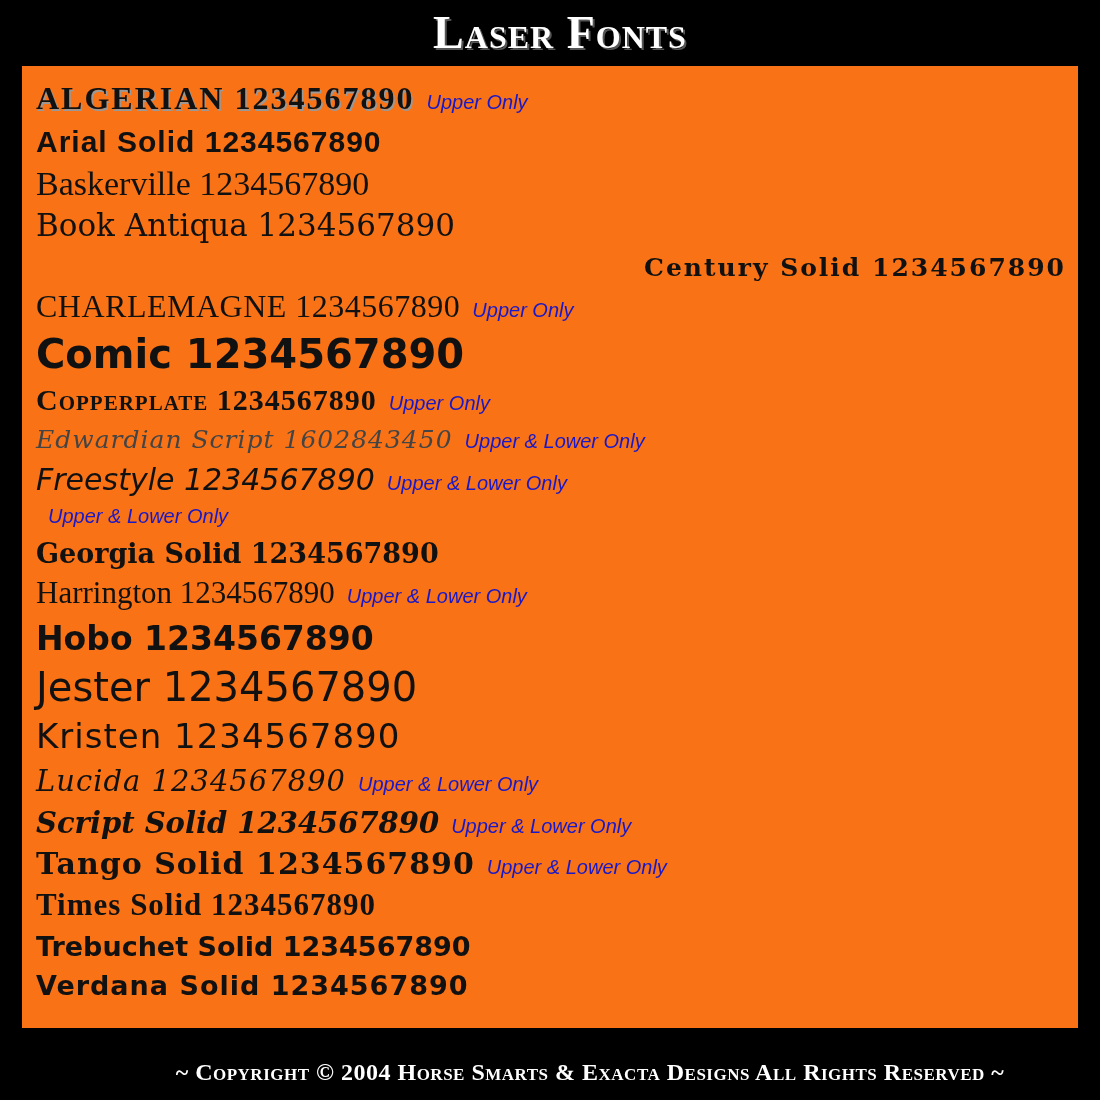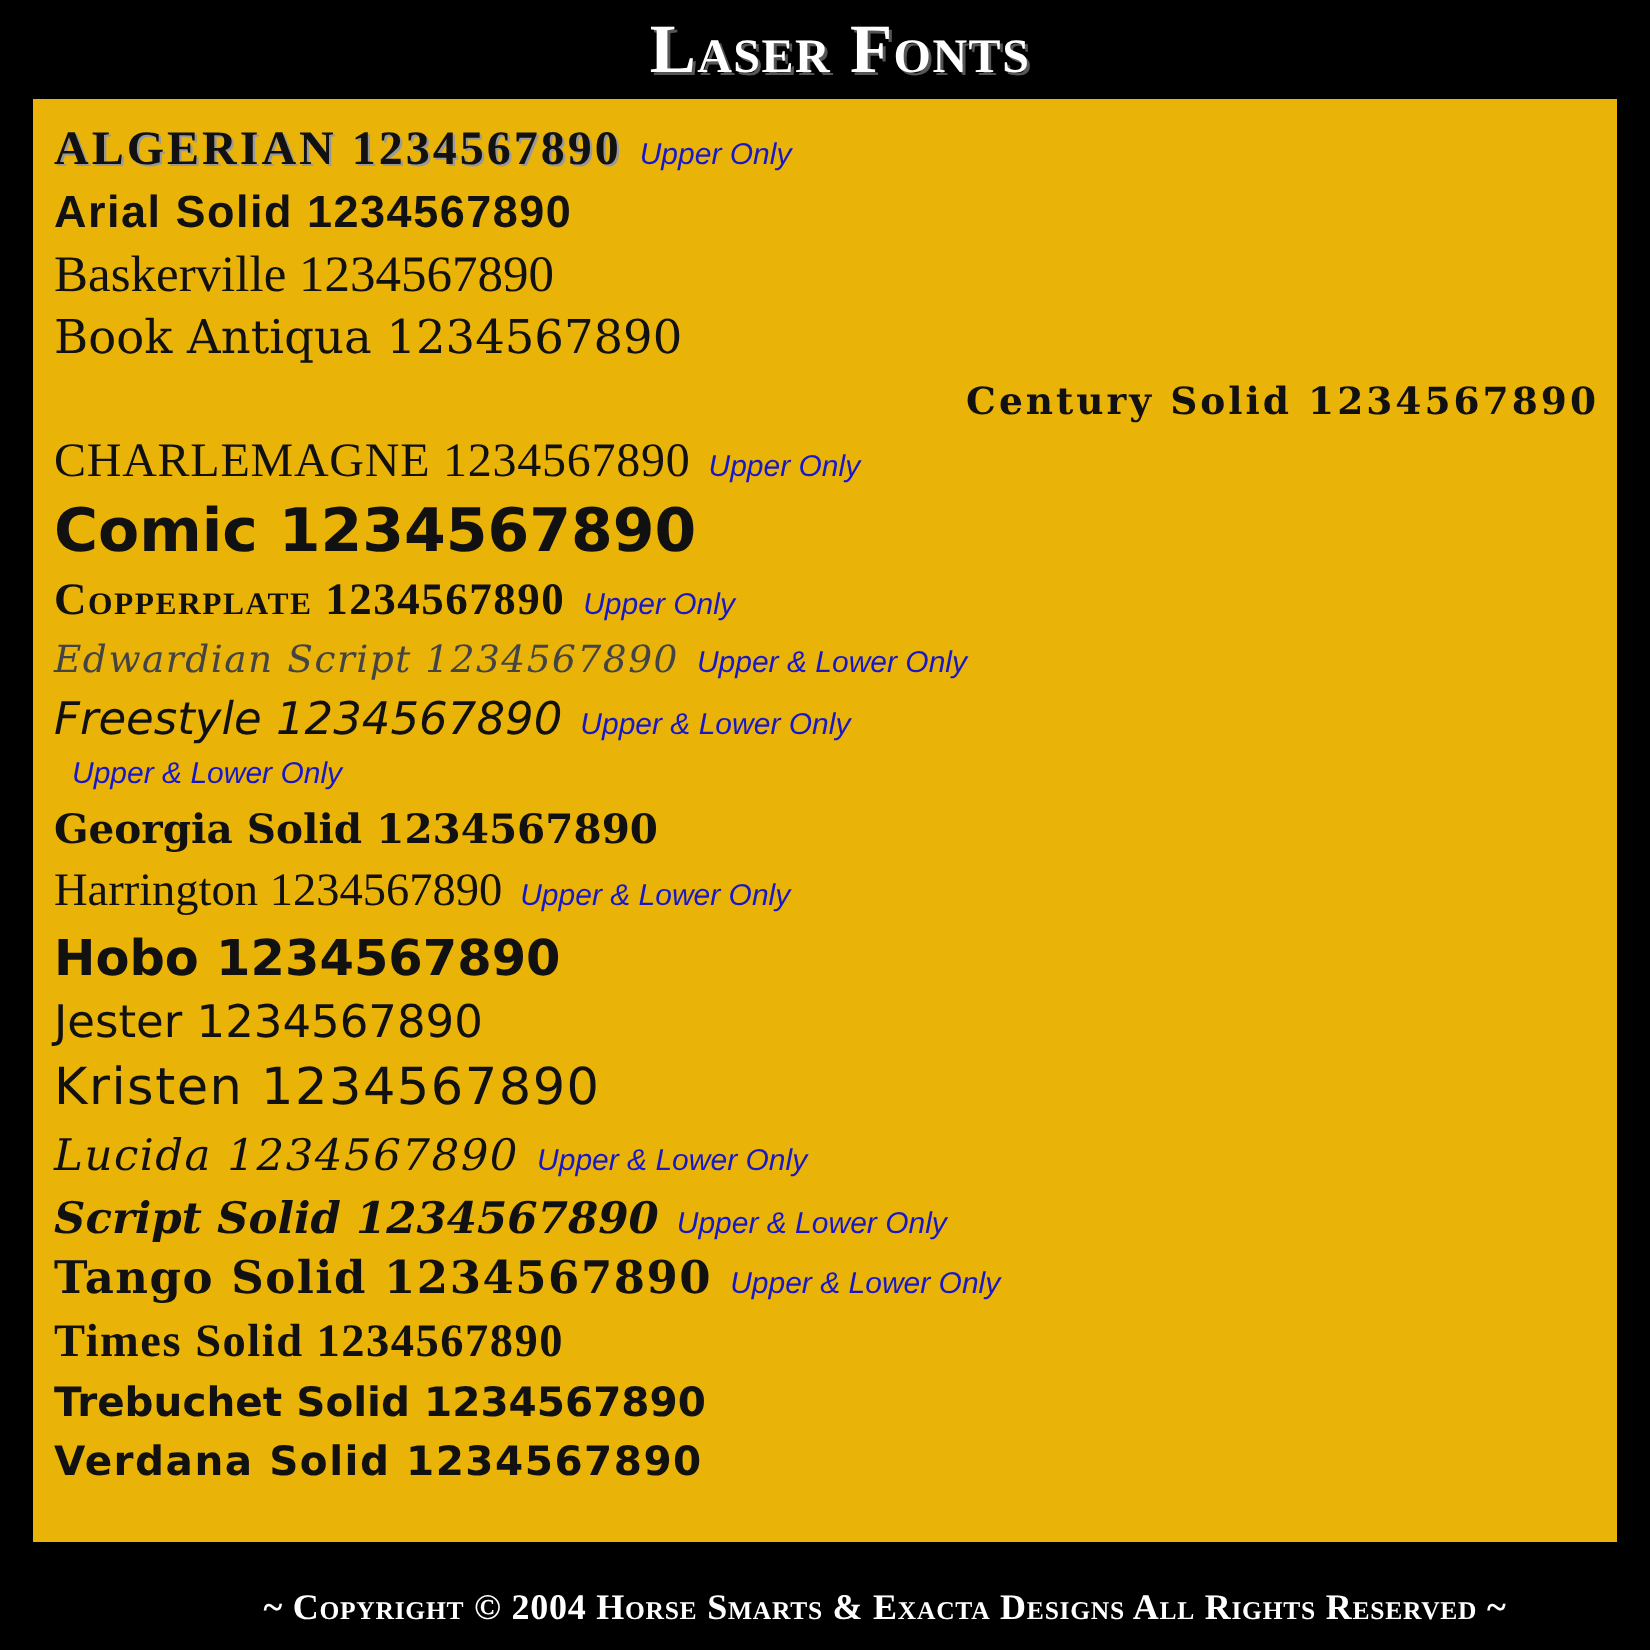--- a/index.html
+++ b/index.html
@@ -29,21 +29,21 @@
     font-variant: small-caps;
     text-shadow: 2px 2px 0 #555;
     padding-left: 10px;
   }
   #sheet {
     position: absolute;
     left: 22px;
     top: 66px;
     width: 1056px;
     height: 962px;
-    background: #eab308;
+    background: #f97316;
   }
   .row {
     position: relative;
     display: flex;
     align-items: baseline;
     padding-left: 14px;
     white-space: nowrap;
   }
   .name {
     color: #111111;
@@ -134,21 +134,21 @@
     font-family: "Liberation Serif", serif;
     font-size: 31px;
   }
   .f-hobo {
     font-family: "DejaVu Sans", sans-serif;
     font-size: 33px;
     font-weight: bold;
   }
   .f-jester {
     font-family: "DejaVu Sans", sans-serif;
-    font-size: 30px;
+    font-size: 40px;
     font-weight: normal;
   }
   .f-kristen {
     font-family: "DejaVu Sans", sans-serif;
     font-size: 34px;
     font-weight: normal;
     letter-spacing: 1px;
   }
   .f-lucida {
     font-family: "DejaVu Serif", serif;
@@ -243,21 +243,21 @@
       <span class="name f-comic">Comic  1234567890</span>
       <span class="note"></span>
     </div>
 
     <div class="row" style="margin-top:6px;">
       <span class="name f-copperplate">Copperplate  1234567890</span>
       <span class="note">Upper Only</span>
     </div>
 
     <div class="row" style="margin-top:8px;">
-      <span class="name f-edwardian">Edwardian Script  1234567890</span>
+      <span class="name f-edwardian">Edwardian Script  1602843450</span>
       <span class="note">Upper &amp; Lower Only</span>
     </div>
 
     <div class="row" style="margin-top:8px;">
       <span class="name f-freestyle">Freestyle  1234567890</span>
       <span class="note">Upper &amp; Lower Only</span>
     </div>
 
     <div class="row" style="margin-top:8px;">
       <span class="note">Upper &amp; Lower Only</span>

